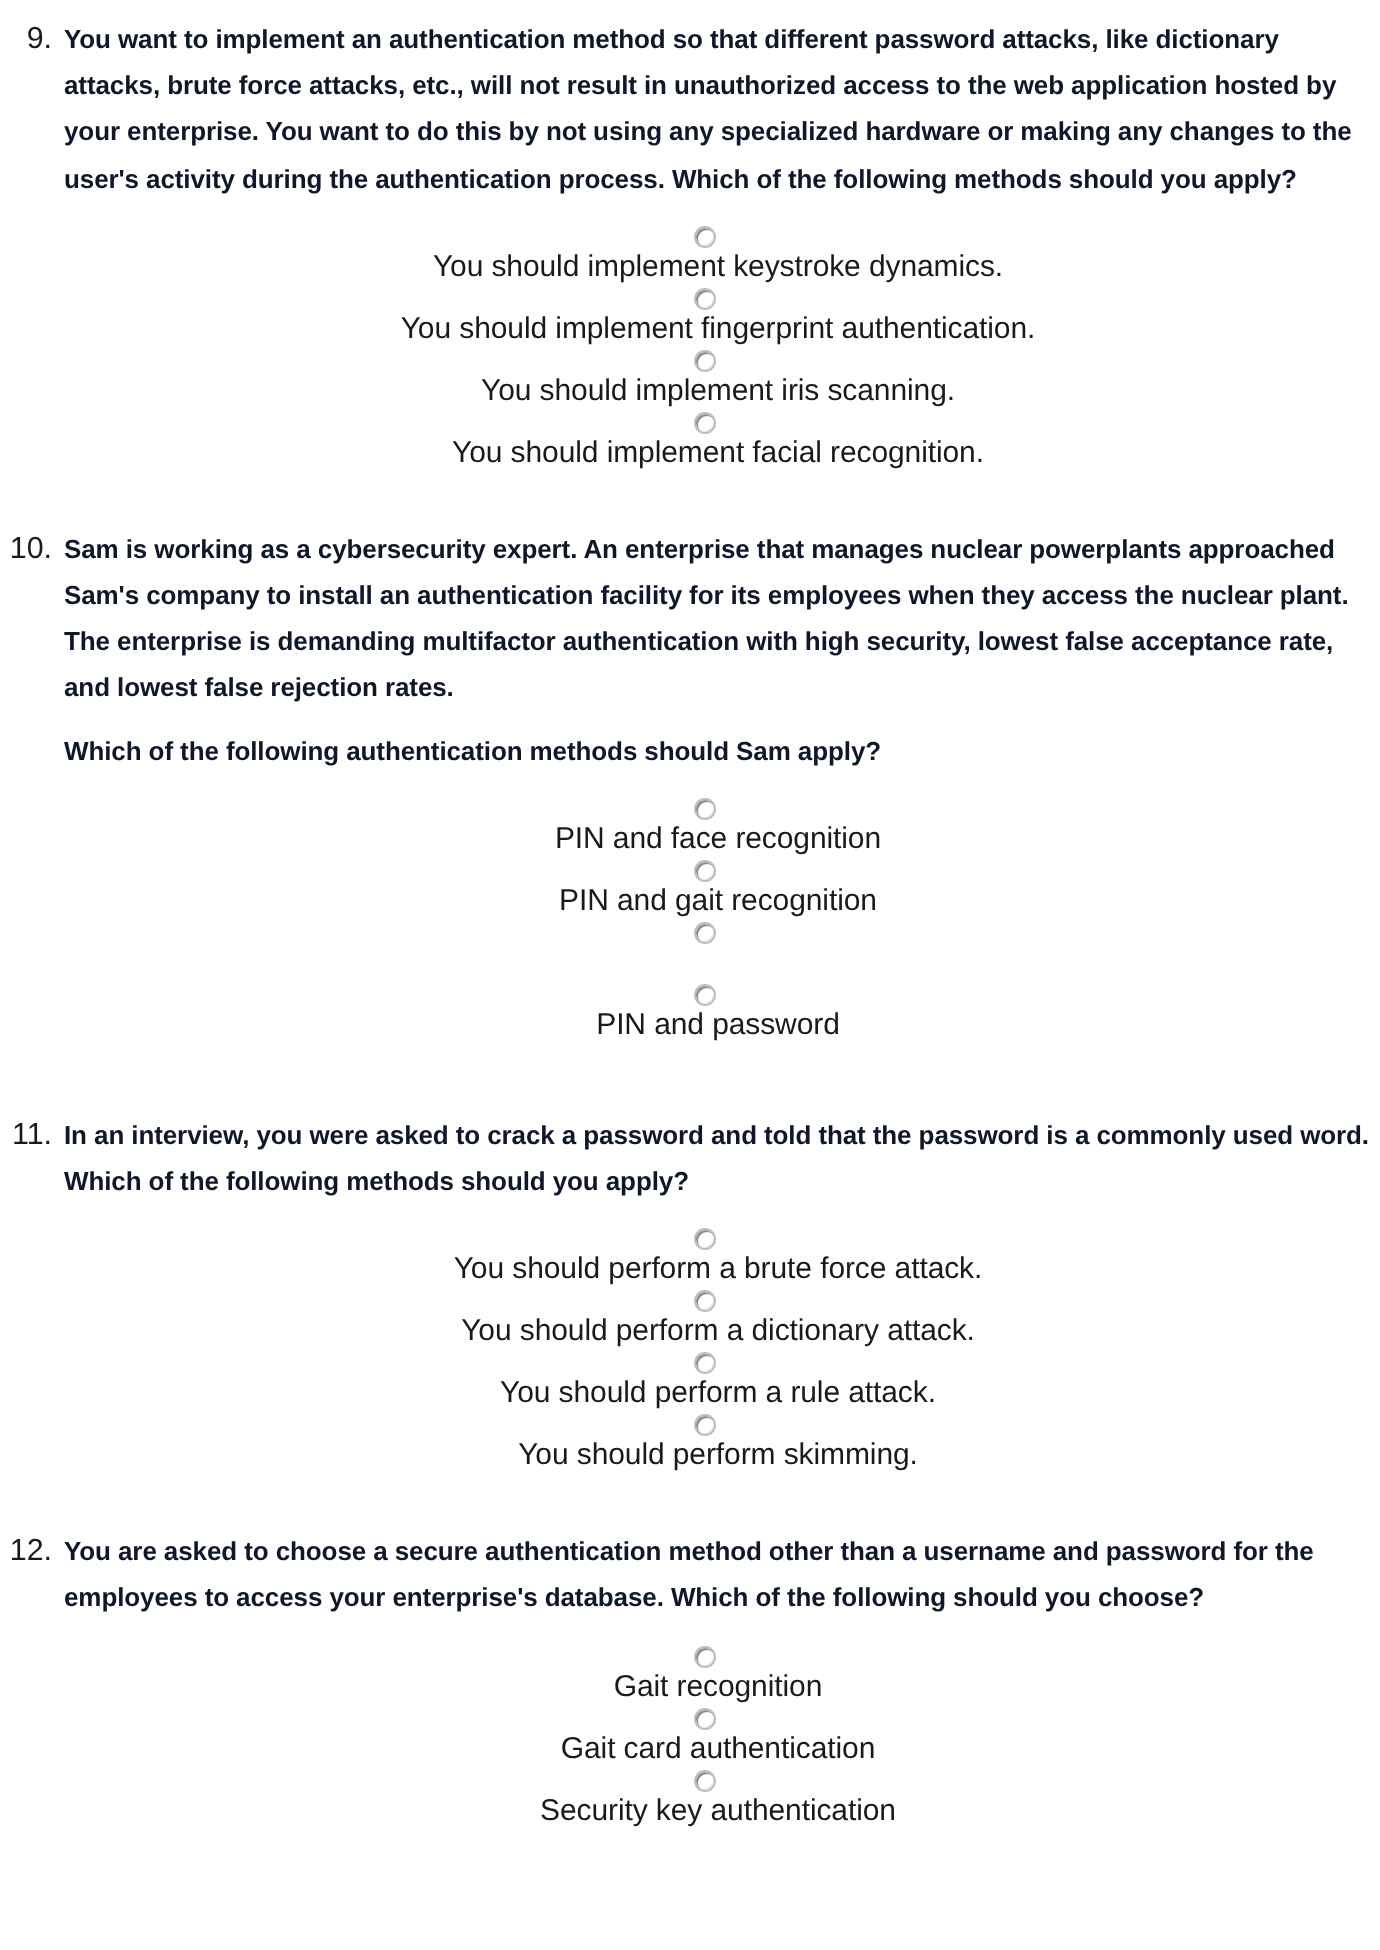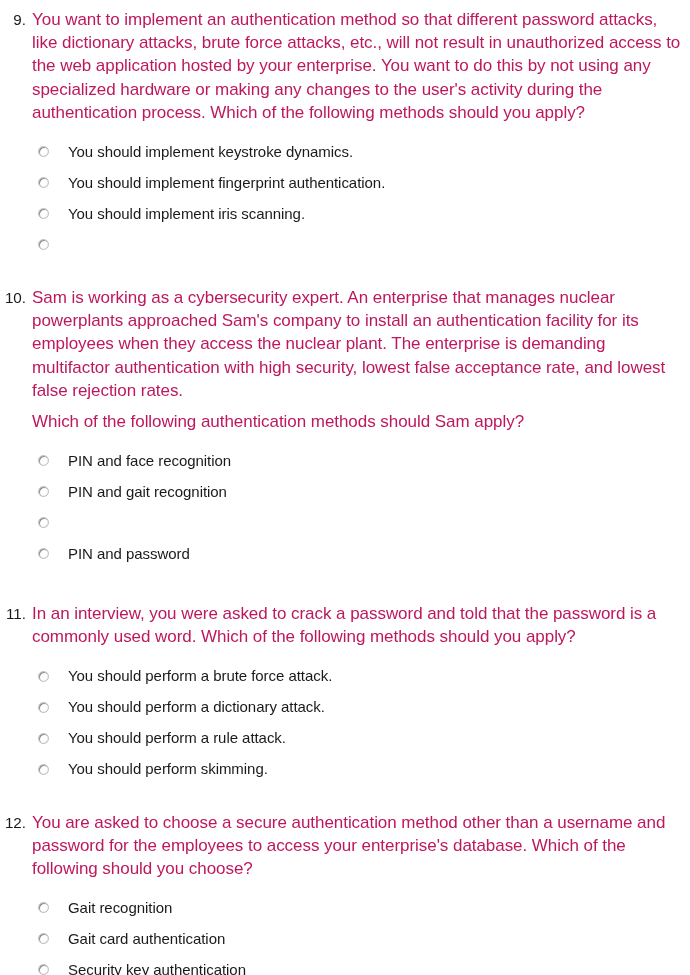--- a/index.html
+++ b/index.html
@@ -45,40 +45,42 @@
   }
 
   .q-body {
     flex: 1 1 auto;
     padding-left: 6px;
     padding-right: 4px;
     box-sizing: border-box;
   }
 
   .q-text {
-    font-size: 17px;
+    font-size: 13px;
     line-height: 23.2px;
-    color: #be185d;
+    color: #0f172a;
     text-align: left;
     margin: 0;
     letter-spacing: -0.05px;
+    font-weight: bold;
   }
 
   .q-text + .q-text {
     margin-top: 8px;
   }
 
   .options {
     list-style: none;
     margin: 0;
     padding: 0;
   }
 
   .option-row {
     display: flex;
+    flex-direction: column;
     align-items: center;
     height: 31px;
   }
 
   .radio-cell {
     flex: 0 0 auto;
     width: 36px;
     display: flex;
     align-items: center;
     justify-content: flex-start;
@@ -140,20 +142,21 @@
         <li class="option-row">
           <span class="radio-cell">
               <span class="radio"></span>
             </span>
           <span class="option-label">You should implement iris scanning.</span>
         </li>
         <li class="option-row">
           <span class="radio-cell">
               <span class="radio"></span>
             </span>
+          <span class="option-label">You should implement facial recognition.</span>
         </li>
       </ul>
     </div>
   </div>
 
   <div class="gap-options-to-q"></div>
 
   <div class="question-block">
     <div class="q-number">10.</div>
     <div class="q-body">

